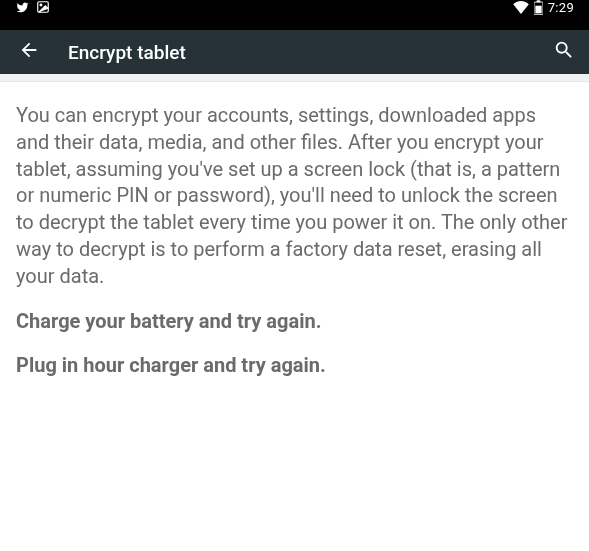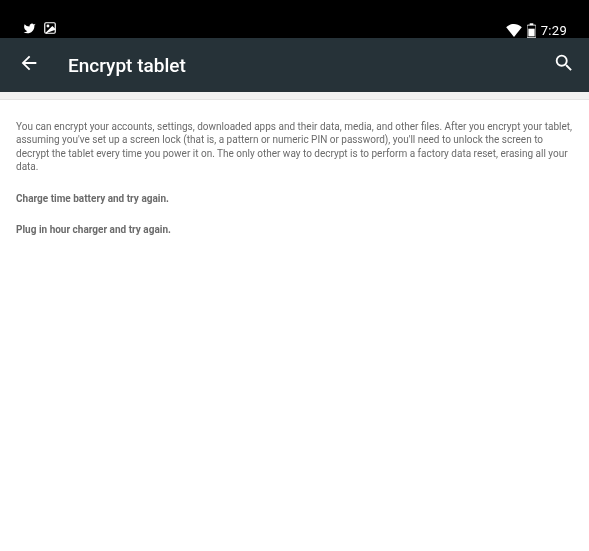--- a/index.html
+++ b/index.html
@@ -1,48 +1,48 @@
 <!DOCTYPE html>
 <html><head>
 <meta charset="utf-8">
 <style>
   * { margin: 0; padding: 0; box-sizing: border-box; }
   html, body { width: 589px; height: 551px; font-family: Roboto, "Helvetica Neue", Arial, sans-serif; background: #fff; overflow: hidden; }
   .status-bar {
-    height: 38px;
+    height: 30px;
     background: #000;
     display: flex;
-    align-items: flex-end;
-    padding: 0 22px;
+    align-items: flex-start;
+    padding: 0 15px;
     color: #fff;
     font-size: 13px;
   }
   .status-left { display: flex; align-items: center; gap: 6px; }
   .status-right { margin-left: auto; display: flex; align-items: center; gap: 5px; }
   .status-right svg { display: block; }
   .clock { font-size: 13px; letter-spacing: 0.3px; }
   .app-bar {
-    height: 54px;
+    height: 44px;
     background: #263238;
     display: flex;
     align-items: center;
     padding: 0 14px 0 18px;
     color: #fff;
   }
   .app-bar .title {
     font-size: 19px;
     font-weight: 500;
     margin-left: 28px;
   }
   .app-bar .search { margin-left: auto; }
   .divider { height: 8px; background: #f2f2f2; border-bottom: 1px solid #e5e5e5; }
   .content {
     padding: 20px 16px 16px 16px;
     color: #6b6b6b;
-    font-size: 10px;
+    font-size: 20px;
     line-height: 1.34;
   }
   .content p { margin-bottom: 18px; }
   .content .bold { font-weight: 700; color: #6b6b6b; margin-bottom: 18px; }
   .icon-btn { cursor: pointer; }
 </style>
 </head>
 <body>
 
 <div class="status-bar">
@@ -88,15 +88,15 @@
     <svg width="22" height="22" viewBox="0 0 24 24" fill="#fff">
         <path d="M15.5 14h-.79l-.28-.27A6.471 6.471 0 0 0 16 9.5 6.5 6.5 0 1 0 9.5 16c1.61 0 3.09-.59 4.23-1.57l.27.28v.79l5 4.99L20.49 19l-4.99-5zm-6 0C7.01 14 5 11.99 5 9.5S7.01 5 9.5 5 14 7.01 14 9.5 11.99 14 9.5 14z"></path>
       </svg>
   </span>
 </div>
 
 <div class="divider"></div>
 
 <div class="content">
   <p>You can encrypt your accounts, settings, downloaded apps and their data, media, and other files. After you encrypt your tablet, assuming you've set up a screen lock (that is, a pattern or numeric PIN or password), you'll need to unlock the screen to decrypt the tablet every time you power it on. The only other way to decrypt is to perform a factory data reset, erasing all your data.</p>
-  <p class="bold">Charge time battery and try again.</p>
+  <p class="bold">Charge your battery and try again.</p>
   <p class="bold">Plug in hour charger and try again.</p>
 </div>
 
 </body></html>

